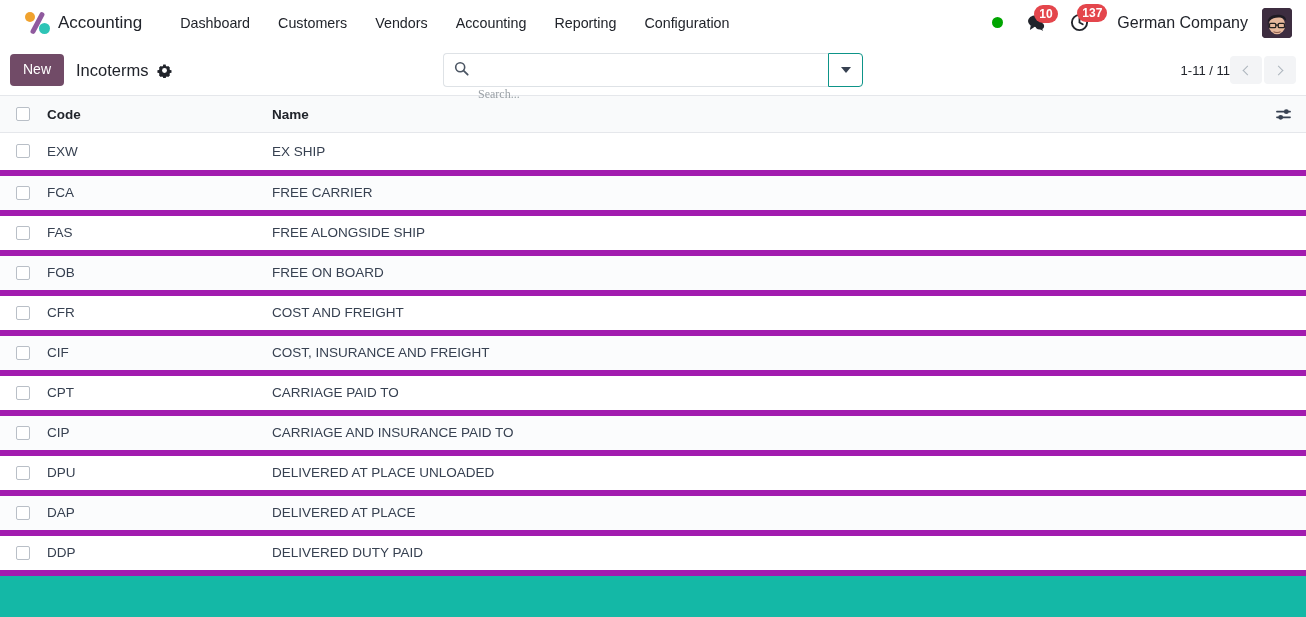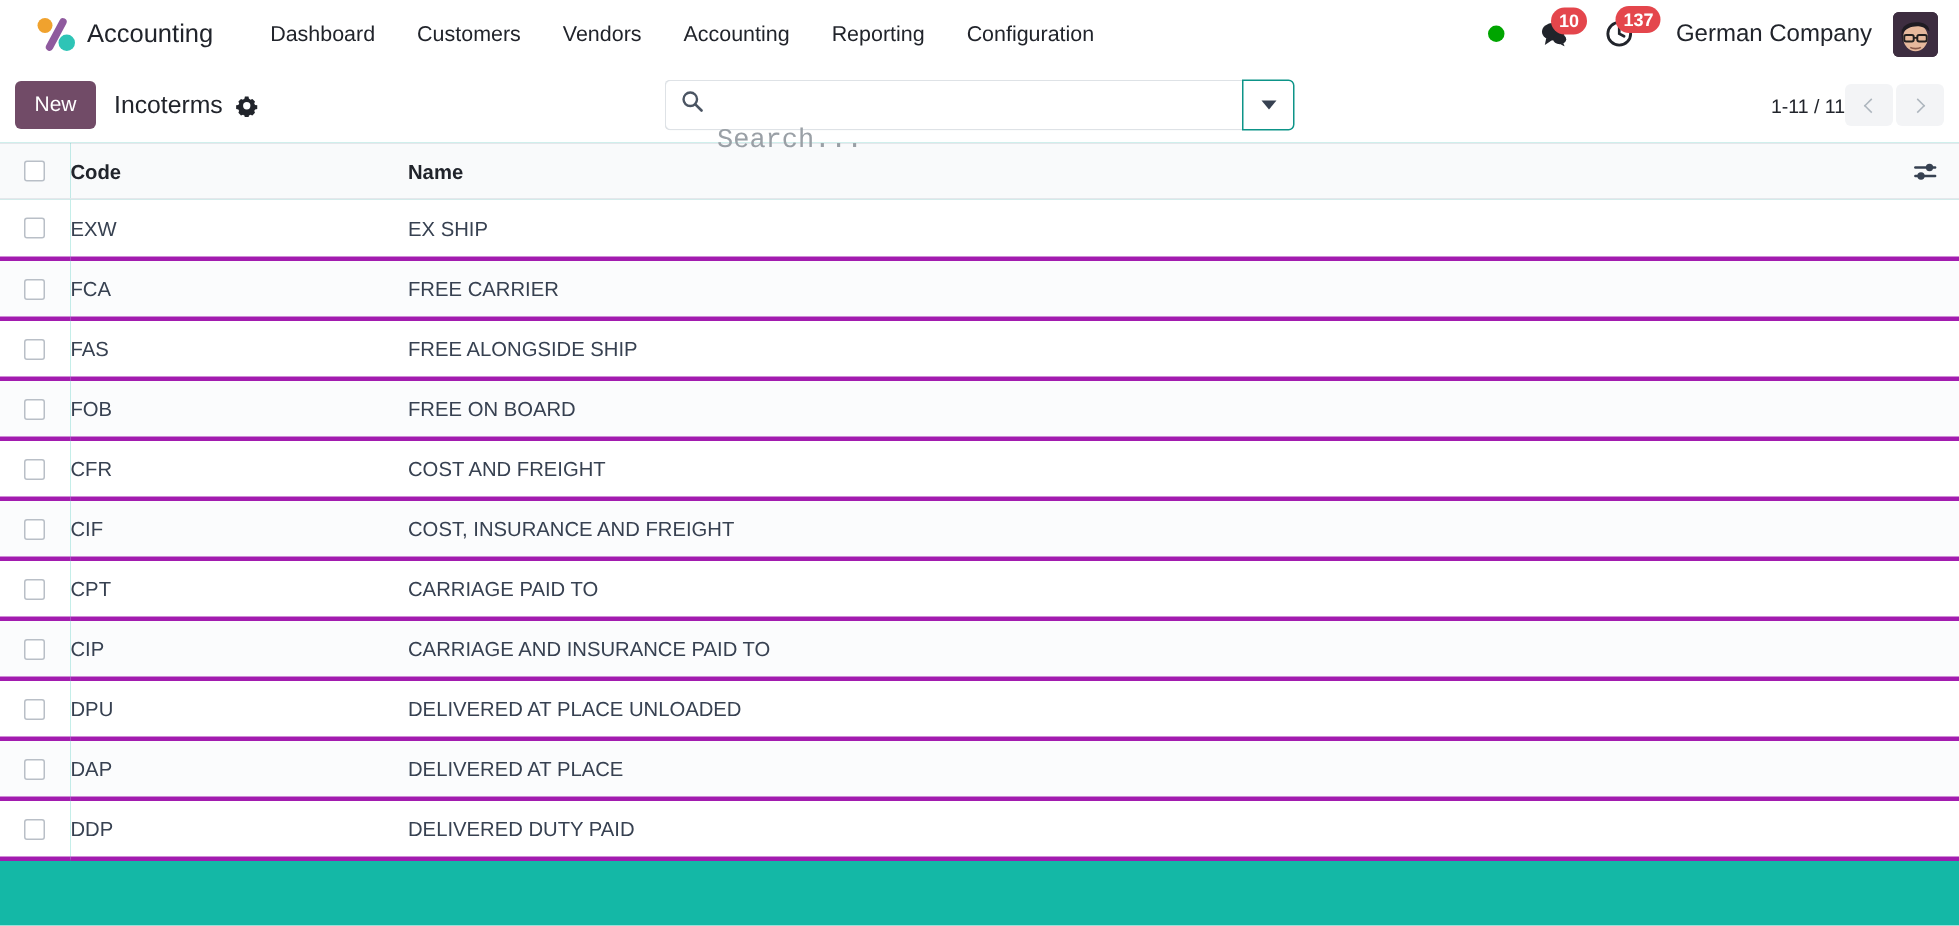--- a/index.html
+++ b/index.html
@@ -170,22 +170,22 @@
     border-right: none;
     border-radius: 4px 0 0 4px;
     background: #ffffff;
     padding: 0 10px;
     gap: 9px;
   }
   .search-input {
     border: none;
     outline: none;
     flex: 1 1 auto;
-    font-size: 18px;
-    font-family: Liberation Mono, monospace;
+    font-size: 12px;
+    font-family: Liberation Serif, serif;
     color: #374151;
     background: transparent;
     padding: 0;
     margin-top: 48px;
   }
   .search-input::placeholder { color: #9aa0a6; }
   .search-toggle {
     width: 35px;
     border: 1px solid #0d9488;
     border-radius: 0 4px 4px 0;
@@ -255,21 +255,21 @@
     padding: 0;
     vertical-align: middle;
   }
   .col-check { width: 47px; }
   .col-code  { width: 225px; }
   .col-name  { width: auto; }
   .col-opt   { width: 46px; }
 
   table.list tbody td {
     height: 40px;
-    border-bottom: 3px solid #a21caf;
+    border-bottom: 6px solid #a21caf;
     font-size: 13.5px;
     color: #374151;
     padding: 0;
     vertical-align: middle;
     background: transparent;
   }
   tbody tr.row-odd  { background: #ffffff; }
   tbody tr.row-even { background: #fbfcfd; }
 
   .cb {

